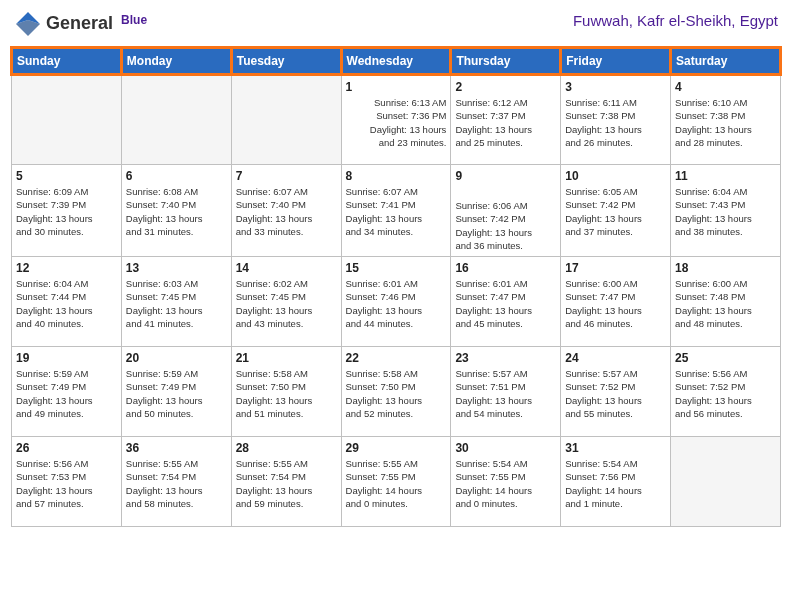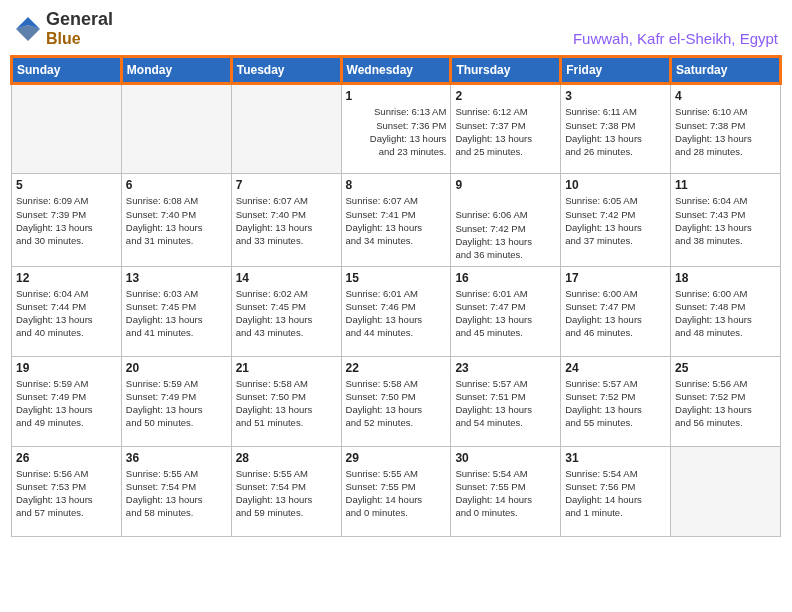--- a/index.html
+++ b/index.html
@@ -16,51 +16,52 @@
       align-items: flex-start;
       margin-bottom: 8px;
       padding: 0 4px;
     }
     .logo {
       display: flex;
       align-items: center;
     }
     .logo-text {
       display: flex;
-      flex-direction: column;
+      flex-direction: row;
       line-height: 1.1;
+      gap: 8px;
     }
     .logo-general {
       font-size: 18px;
       font-weight: bold;
       color: #333;
     }
     .logo-blue {
-      font-size: 16px;
-      font-weight: bold;
-      color: #a16207;
+      font-size: 12px;
+      font-weight: bold;
+      color: #4c1d95;
     }
     .logo-icon {
       width: 28px;
       height: 28px;
       margin-right: 4px;
     }
     .title-block {
       text-align: right;
     }
     .month-title {
       font-size: 36px;
       font-weight: bold;
       color: #222;
       line-height: 1.1;
     }
     .location {
       font-size: 15px;
-      color: #8b5cf6;
-      margin-top: 20px;
+      color: #4c1d95;
+      margin-top: 2px;
     }
     table {
       width: 100%;
       border-collapse: collapse;
       table-layout: fixed;
     }
     th {
       background-color: #2a6bbf;
       color: #fff;
       font-size: 12px;

